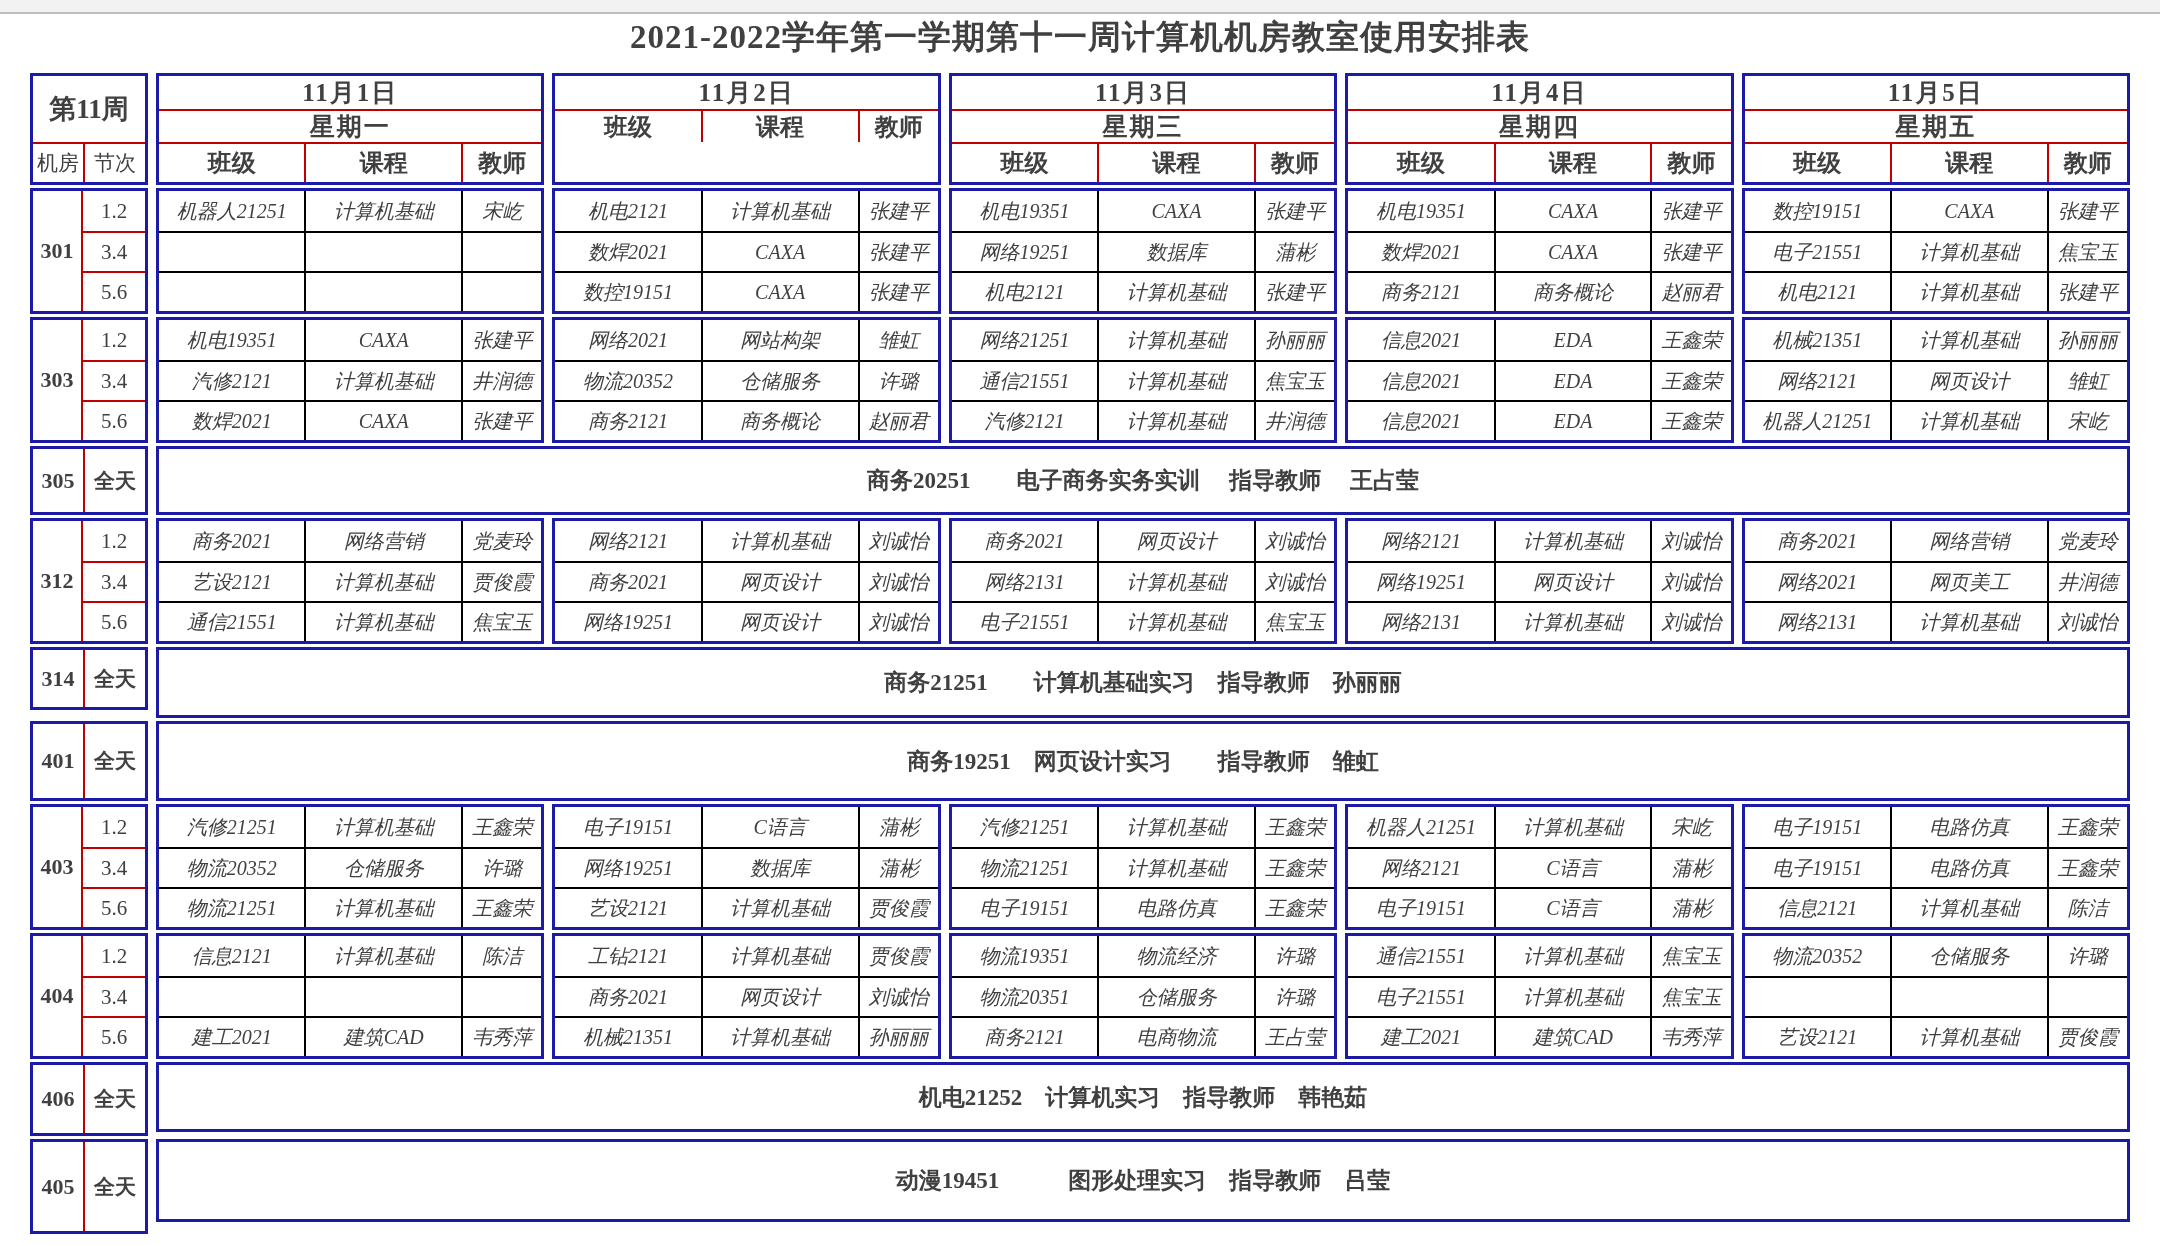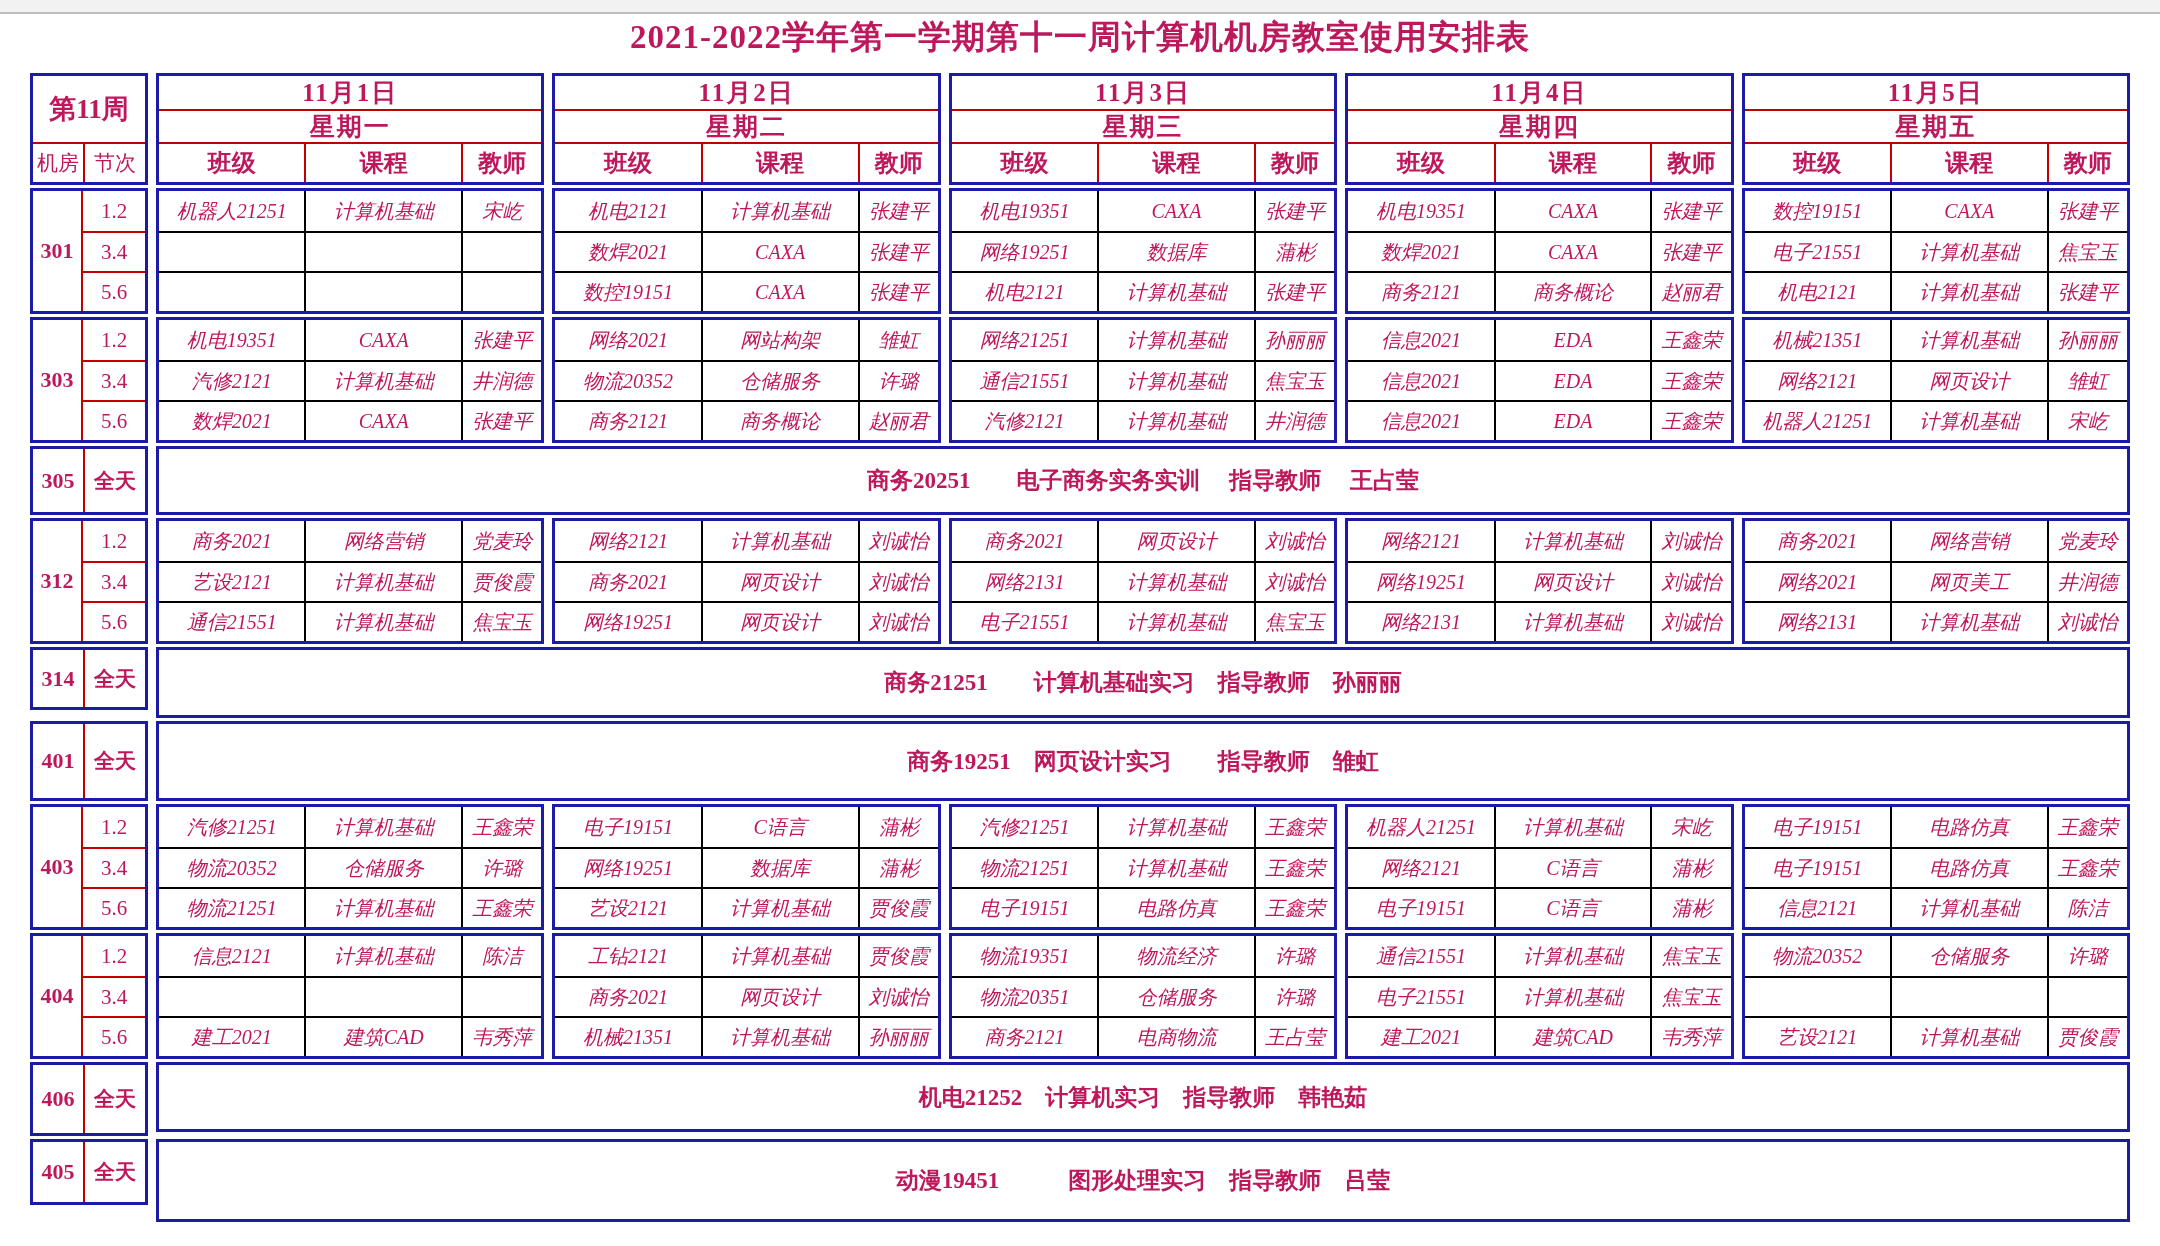--- a/index.html
+++ b/index.html
@@ -3,21 +3,21 @@
 <meta charset="utf-8">
 <style>
   :root{
     --blue:#1b1ba8;
     --red:#c00000;
     --black:#000000;
   }
   html,body{margin:0;padding:0;background:#ffffff;}
   .page{
     width:2160px;height:1246px;position:relative;background:#ffffff;
-    font-family:"Liberation Serif","DejaVu Serif",serif;color:#be185d;
+    font-family:"Liberation Serif","DejaVu Serif",serif;color:#404040;
     overflow:hidden;
   }
   .top-strip{height:12px;background:#f2f2f2;border-bottom:2px solid #bdbdbd;}
   .title{
     height:46px;line-height:46px;text-align:center;
     font-size:33px;font-weight:bold;letter-spacing:1px;
   }
   .table{position:absolute;left:30px;right:30px;top:73px;}
   .grow{display:flex;gap:8px;margin-bottom:3px;align-items:stretch;}
   .block{border:3px solid var(--blue);background:#fff;box-sizing:border-box;}
@@ -80,21 +80,20 @@
 
     <div class="block day-head">
           <div class="dh-date">11月1日</div>
           <div class="dh-week">星期一</div>
           <div class="dh-col c0">班级</div>
           <div class="dh-col c1">课程</div>
           <div class="dh-col c2">教师</div>
         </div>
         <div class="block day-head">
           <div class="dh-date">11月2日</div>
-          <div class="dh-week">星期二</div>
           <div class="dh-col c0">班级</div>
           <div class="dh-col c1">课程</div>
           <div class="dh-col c2">教师</div>
         </div>
         <div class="block day-head">
           <div class="dh-date">11月3日</div>
           <div class="dh-week">星期三</div>
           <div class="dh-col c0">班级</div>
           <div class="dh-col c1">课程</div>
           <div class="dh-col c2">教师</div>
@@ -460,21 +459,21 @@
         <div class="grow">
           <div class="block left-ad" style="height: 74px;">
             <div class="ad-room">406</div>
             <div class="ad-period">全天</div>
           </div>
           <div class="block ad-content" style="height: 70px;">
             <span class="ad-text">机电21252　计算机实习　指导教师　韩艳茹</span>
           </div>
         </div>
         <div class="grow">
-          <div class="block left-ad" style="height: 66px;">
+          <div class="block left-ad" style="height: 95px;">
             <div class="ad-room">405</div>
             <div class="ad-period">全天</div>
           </div>
           <div class="block ad-content" style="height: 83px;">
             <span class="ad-text">动漫19451　　　图形处理实习　指导教师　吕莹</span>
           </div>
         </div>
       </div>
   </div>
 </div>

